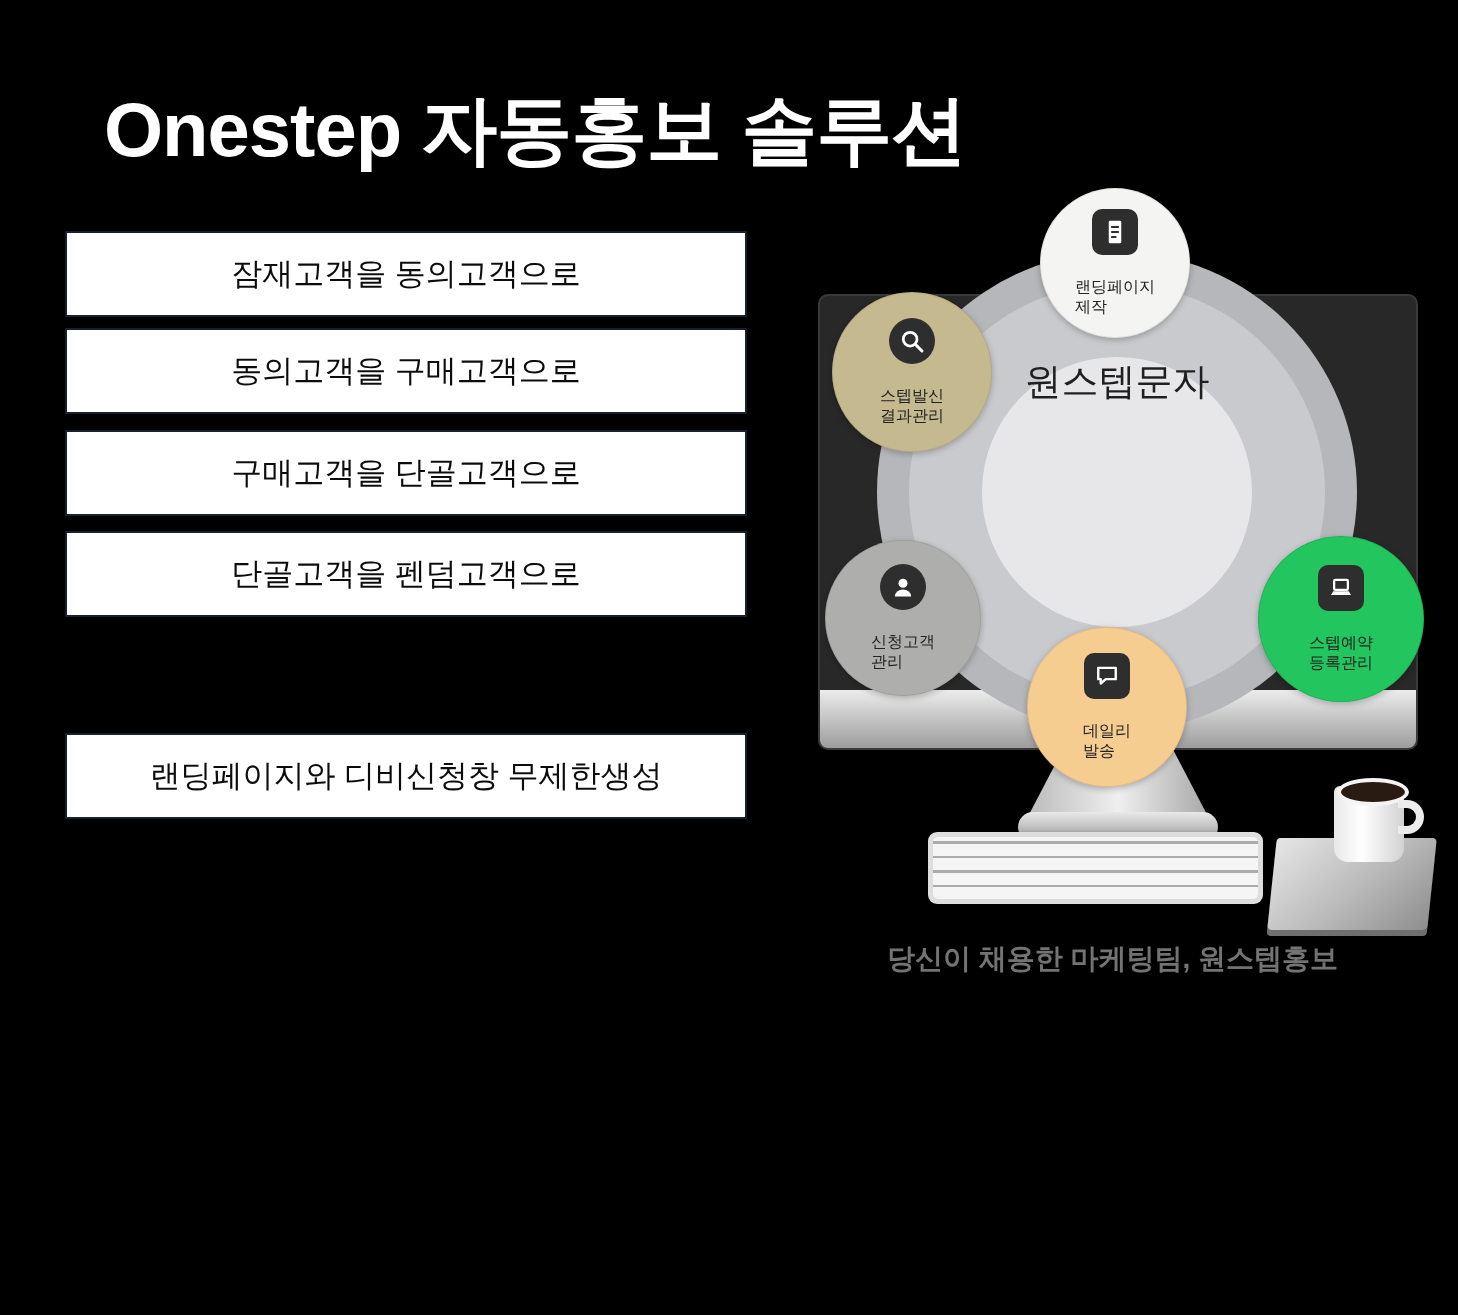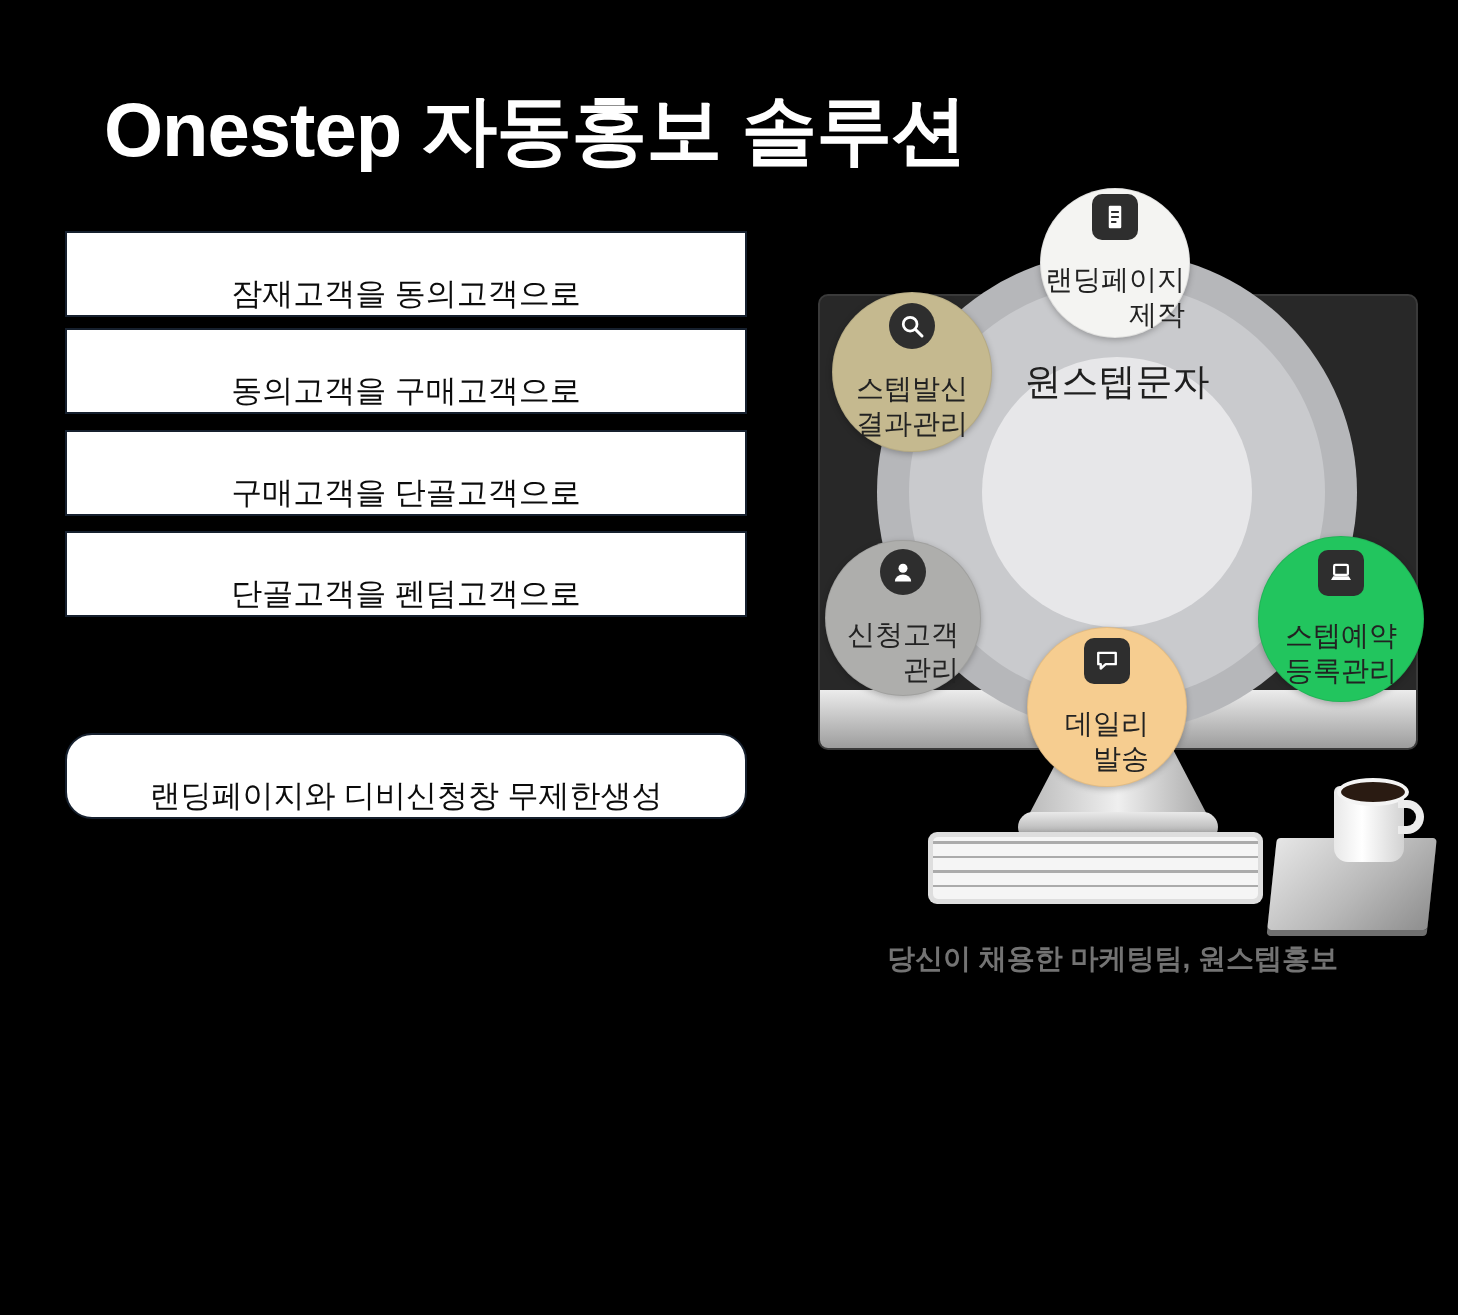--- a/index.html
+++ b/index.html
@@ -15,25 +15,25 @@
     position:absolute; left:60px; top:80px;
     font-size:76px; font-weight:bold; letter-spacing:-1px;
     color:#ffffff;
     margin-left:44px;
   }
 
   
   .feature-box {
     position:absolute; left:65px; width:682px; height:86px;
     background:#ffffff; border:2px solid #16202e;
-    display:flex; align-items:flex-end; justify-content:center;
+    display:flex; align-items:center; justify-content:center;
   }
   .feature-box span { font-size:31px; color:#0c0c0c; }
   .f0 { top:231px; } .f1 { top:328px; } .f2 { top:430px; }
-  .f3 { top:531px; } .f4 { top:632px; } .f5 { top:733px;border-radius:27px; }
+  .f3 { top:531px; } .f4 { top:632px; } .f5 { top:733px; }
 
   
   .monitor {
     position:absolute; left:818px; top:294px; width:600px; height:456px;
     background:#282828; border:2px solid #3a3a3a; border-radius:10px;
   }
   .monitor-band {
     position:absolute; left:820px; top:690px; width:596px; height:58px;
     background:linear-gradient(180deg,#ececec 0%,#c8c8c8 45%,#9d9d9d 100%);
     border-radius:0 0 8px 8px;
@@ -66,21 +66,21 @@
   .center-label { font-size:37px; color:#1f1f1f; }
 
   
   .badge {
     position:absolute; border-radius:50%;
     display:flex; flex-direction:column; align-items:center; justify-content:center;
     border:1px solid rgba(0,0,0,0.08);
     box-shadow:0 2px 6px rgba(0,0,0,0.25);
   }
   .badge-label {
-    font-size:28px; color:#222; line-height:1.25; text-align:right;
+    font-size:16px; color:#222; line-height:1.25; text-align:left;
     white-space:pre-line; margin-top:22px;
   }
   .icon {
     width:46px; height:46px; background:#2e2e2e; border-radius:10px;
     display:flex; align-items:center; justify-content:center;
   }
   .icon.round { border-radius:50%; }
   .icon svg { width:30px; height:30px; }
 
   .b-landing { left:1040px; top:188px; width:150px; height:150px; background:#f4f4f2; }

